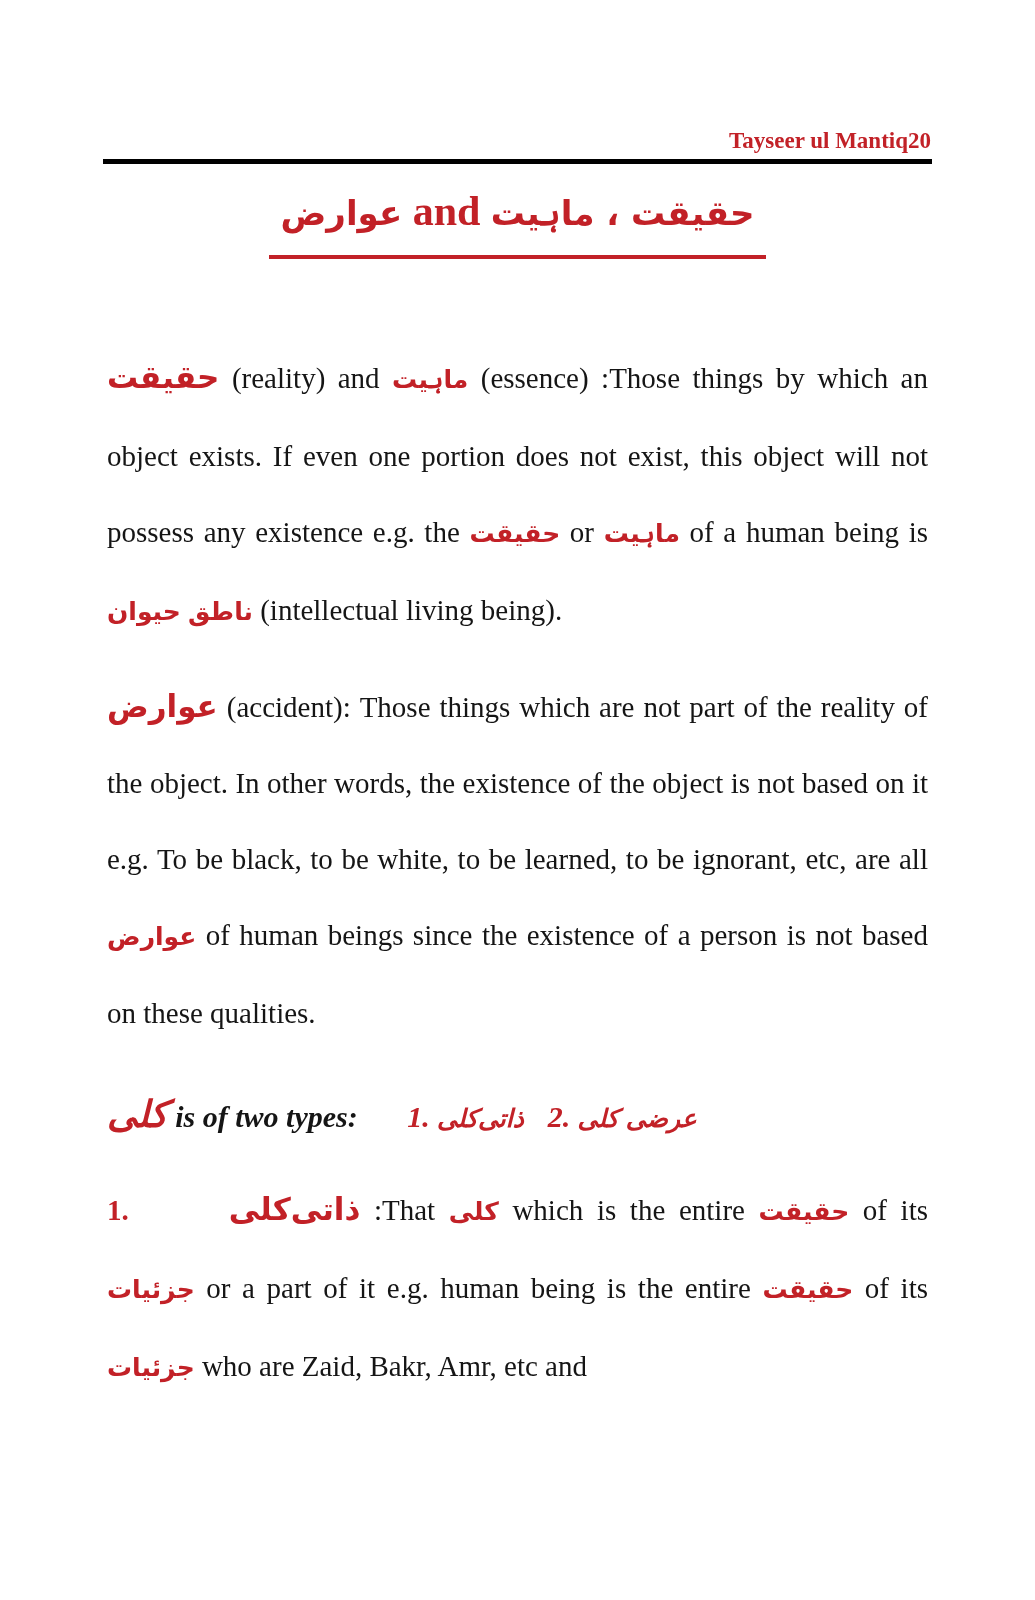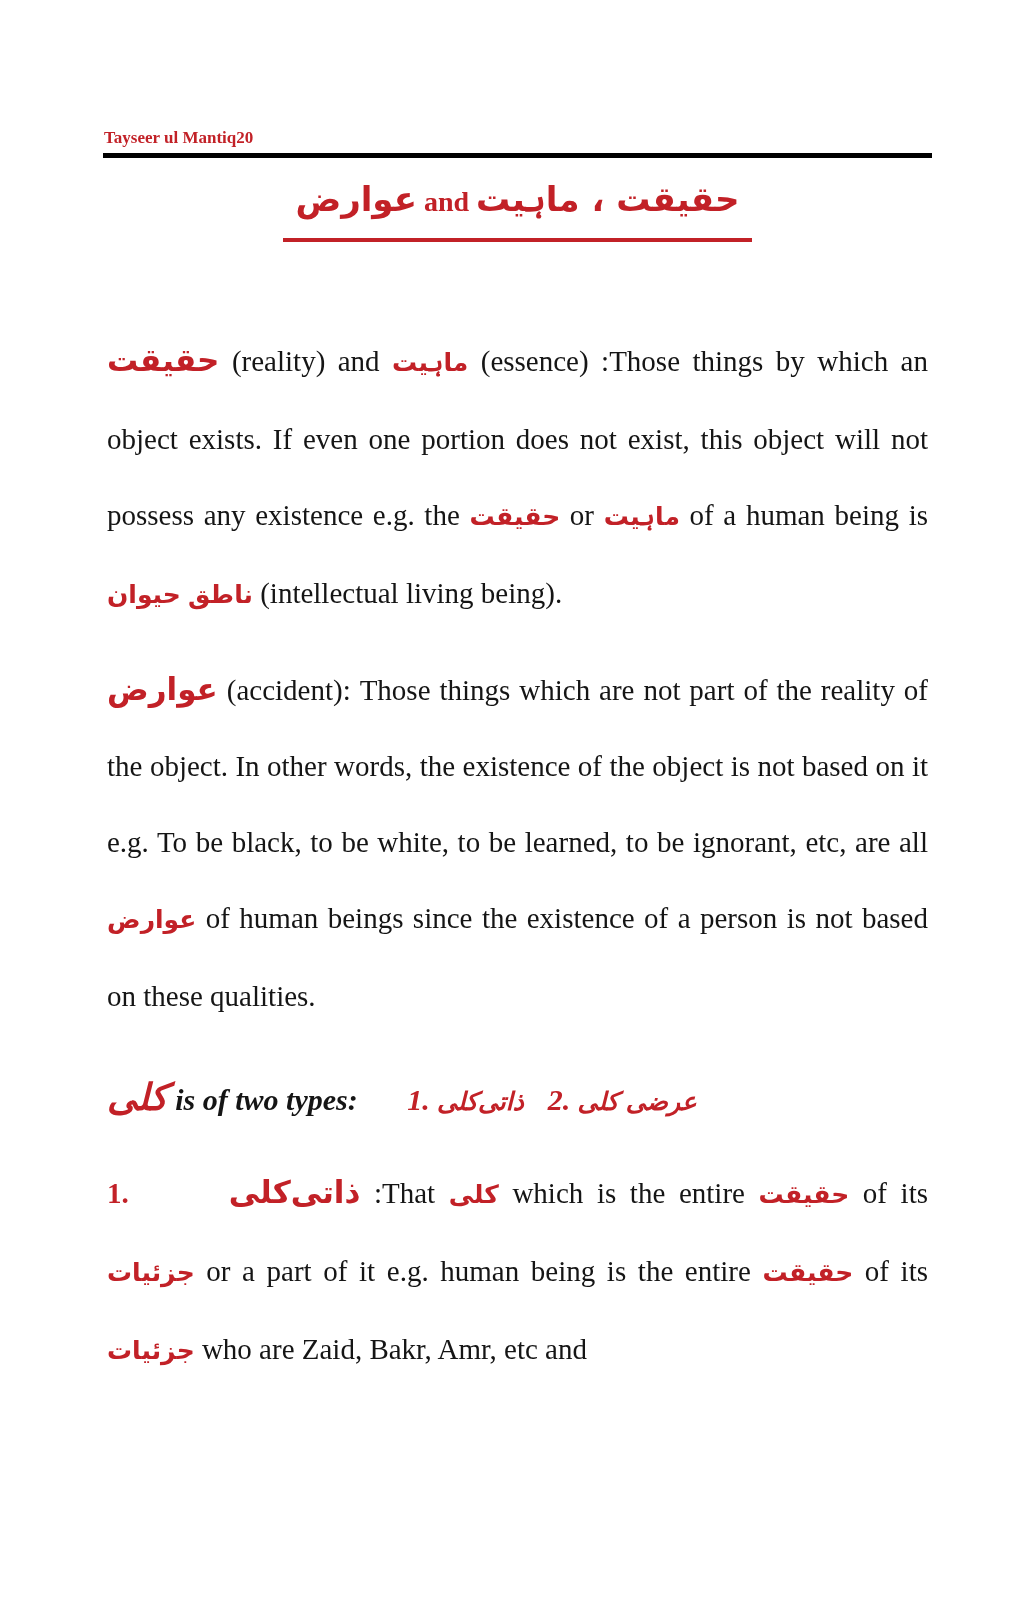--- a/index.html
+++ b/index.html
@@ -8,22 +8,22 @@
   }
   html,body{margin:0;padding:0;background:#e8e8e8;}
   .page{
     width:1035px;height:1600px;margin:0 auto;background:#ffffff;
     overflow:hidden;position:relative;
     font-family:"Liberation Serif",serif;color:var(--ink);
   }
   
   .header{
     margin:128px 104px 0 104px;
-    display:flex;justify-content:flex-start;align-items:baseline;
-    color:var(--red);font-weight:700;font-size:17px;
+    display:flex;justify-content:flex-end;align-items:baseline;
+    color:var(--red);font-weight:700;font-size:23px;
   }
   .rule{margin:5px 103px 0 103px;height:5px;background:#000;}
   
   .lesson-title{
     margin-top:86px;text-align:center;color:var(--red);
     font-size:43px;font-weight:700;letter-spacing:1px;
   }
   .subtitle-wrap{margin-top:18px;text-align:center;}
   .subtitle{
     display:inline-block;padding:0 12px 14px 12px;
@@ -43,21 +43,21 @@
   
   .ar{
     font-family:"DejaVu Sans",sans-serif;
     color:var(--red);font-weight:600;font-size:25px;
   }
   .ar-lead{font-size:31px;font-weight:700;}
   .ar-big{font-size:37px;font-weight:700;}
   .b{font-weight:700;font-size:30px;}
   .rb{color:var(--red);font-weight:700;}
   .rb-big{font-size:30px;}
-  .sub-and{font-family:"Liberation Serif",serif;font-size:28px;font-weight:700;color:var(--red);}
+  .sub-and{font-family:"Liberation Serif",serif;font-size:42px;font-weight:700;color:var(--red);}
   .gap{display:inline-block;height:1px;}
 </style>
 </head>
 <body>
 
 <div class="page">
 
   <div class="header">
     <span>Tayseer ul Mantiq</span>
     <span>20</span>

